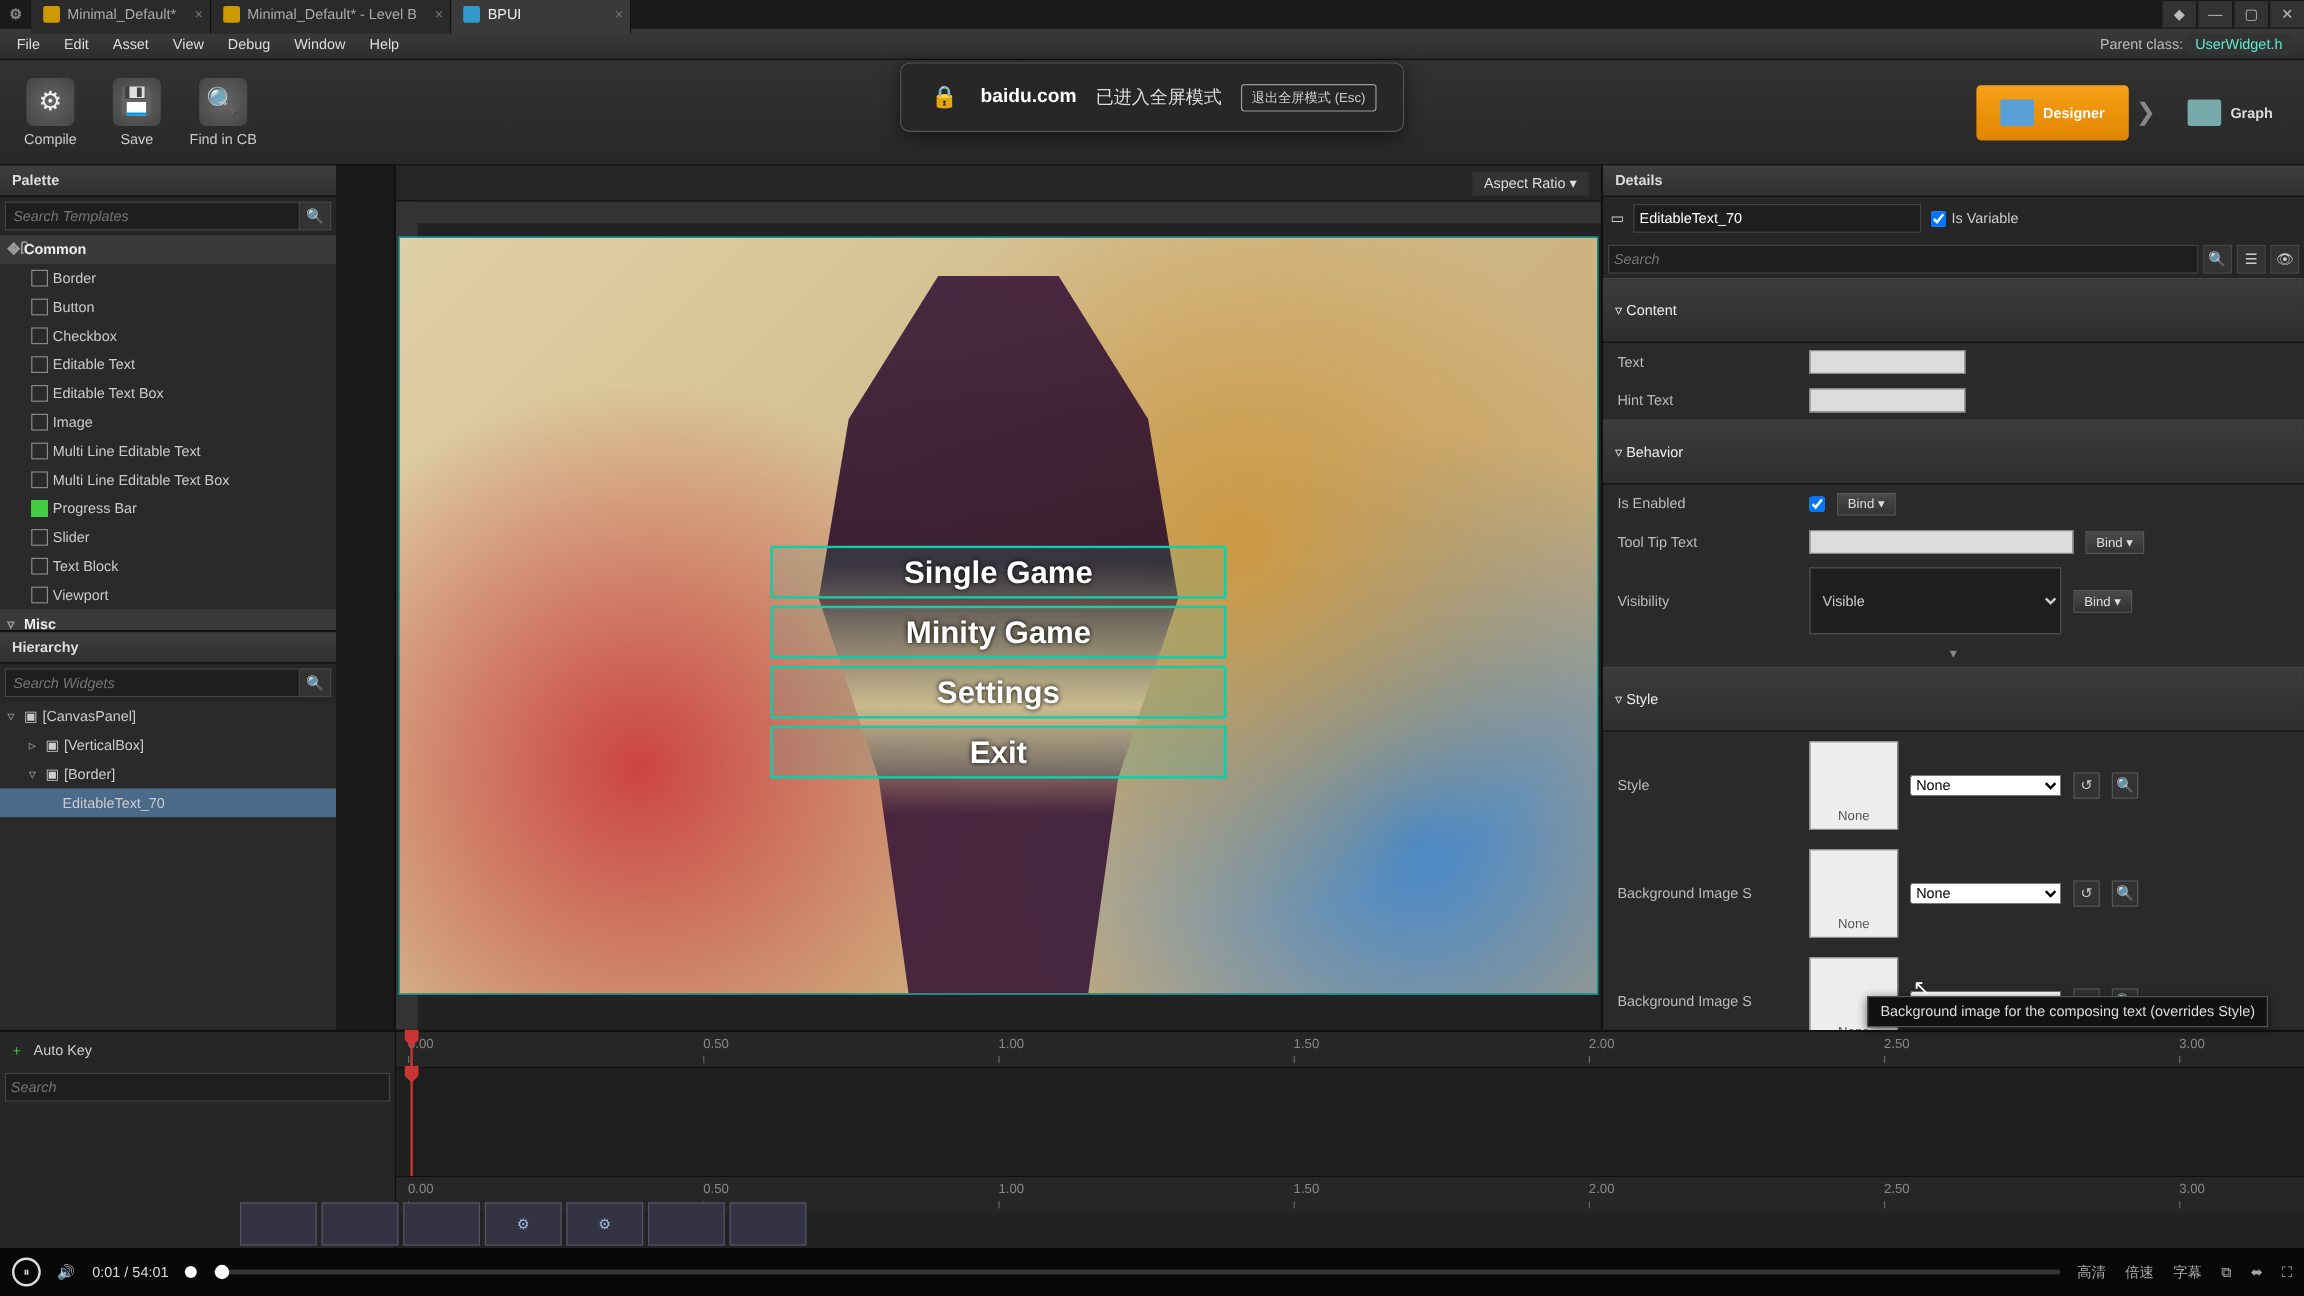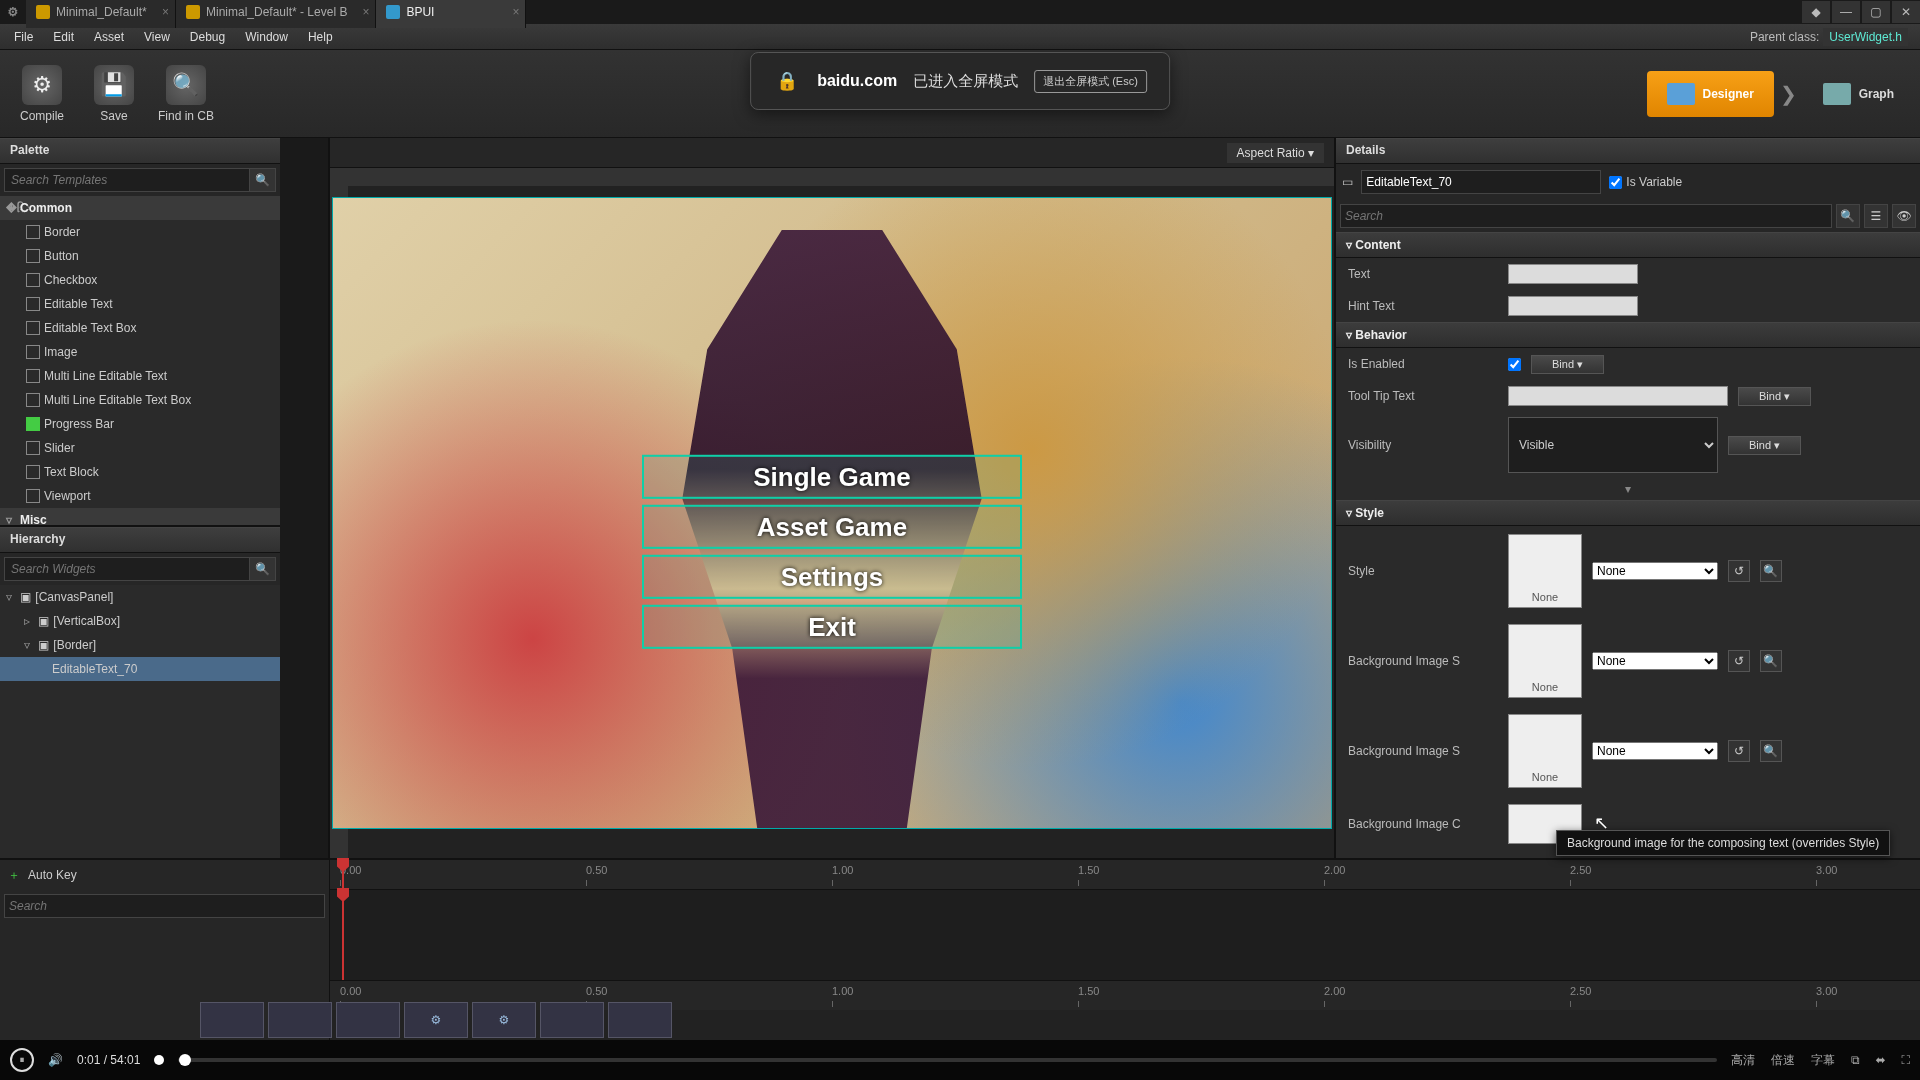--- a/index.html
+++ b/index.html
@@ -82,26 +82,26 @@
 
 
 .right { width: 584px; display:flex; flex-direction:column; background:#2a2a2a;}
 .details-name { display:flex; align-items:center; padding:6px; gap:8px; background:#262626;}
 .details-name input { flex:1; background:#1e1e1e; border:1px solid #444; color:#fff; padding:4px; max-width:240px;}
 .details-name label { display:flex; align-items:center; gap:4px; color:#ccc;}
 .details-search { display:flex; padding:4px; background:#262626; gap:4px;}
 .details-search input { flex:1; background:#1e1e1e; border:1px solid #444; color:#aaa; padding:4px; font-style:italic;}
 .details-search .ibtn { width:24px; height:24px; background:#333; border:1px solid #444; display:flex; align-items:center; justify-content:center;}
 .detail-body { flex:1; overflow-y:auto;}
-.section-head { background: linear-gradient(#3c3c3c,#2e2e2e); padding:5px 10px; font-weight:bold; color:#eee; border-top:1px solid #444; border-bottom:1px solid #111;}
+.section-head { background: linear-gradient(#3c3c3c,#2e2e2e); padding:19px 10px; font-weight:normal; color:#eee; border-top:1px solid #444; border-bottom:1px solid #111;}
 .prop-row { display:flex; align-items:center; padding:5px 12px; min-height:32px; gap:10px;}
 .prop-row .plabel { width:150px; color:#bbb;}
 .prop-row .pinput { background:#dcdcdc; border:1px solid #888; height:20px; min-width:130px;}
 .prop-row .pselect { background:#1e1e1e; border:1px solid #555; color:#ccc; padding:19px 6px; min-width:210px;}
-.bind-btn { background: linear-gradient(#4a4a4a,#333); border:1px solid #555; color:#ddd; padding:2px 20px; font-size:11px;}
+.bind-btn { background: linear-gradient(#4a4a4a,#333); border:1px solid #555; color:#ddd; padding:2px 8px; font-size:11px;}
 .style-row { display:flex; align-items:center; padding:8px 12px; gap:10px; min-height:88px;}
 .style-row .plabel { width:150px; color:#bbb;}
 .thumb { width:74px; height:74px; background:#eee; border:1px solid #888; display:flex; align-items:flex-end; justify-content:center; color:#555; font-size:11px; padding-bottom:4px;}
 .style-row .pselect { min-width:126px;}
 .icon-btn { width:22px; height:22px; background:#333; border:1px solid #555; display:flex; align-items:center; justify-content:center; color:#ccc;}
 .expand-arrow { text-align:center; padding:4px; color:#888;}
 
 .tooltip-float { position:absolute; background:#111; border:1px solid #555; padding:5px 10px; color:#ddd; font-size:12px; z-index:60; box-shadow:0 2px 8px rgba(0,0,0,.6);}
 
 
@@ -329,21 +329,21 @@
   <div class="viewport-wrap">
     <div class="vp-bar">
       <div class="aspect">Aspect Ratio ▾</div>
     </div>
     <div class="viewport">
       <div class="rulers ruler-top"></div>
       <div class="rulers ruler-left"></div>
       <div class="canvas">
         <div class="game-menu">
           <div class="gm-item">Single Game</div>
-          <div class="gm-item">Asset Game</div>
+          <div class="gm-item">Minity Game</div>
           <div class="gm-item">Settings</div>
           <div class="gm-item">Exit</div>
         </div>
       </div>
     </div>
   </div>
 
   <div class="right">
     <div class="panel-head">Details</div>
     <div class="details-name">

